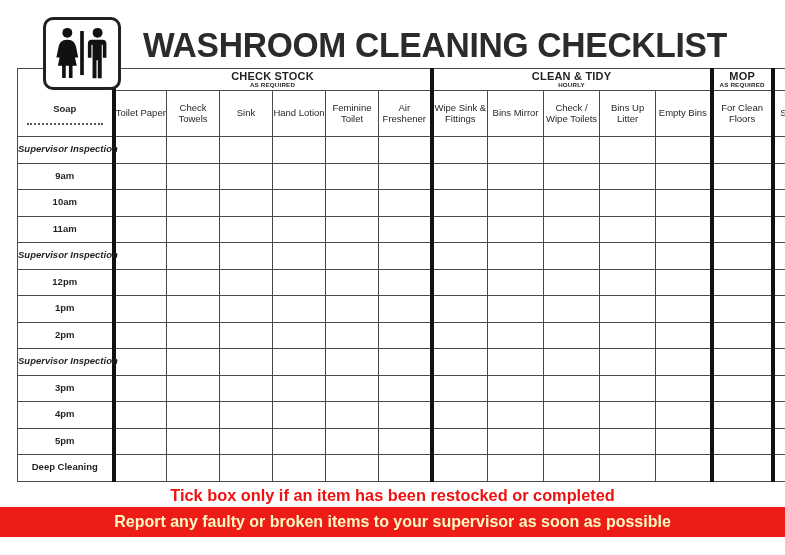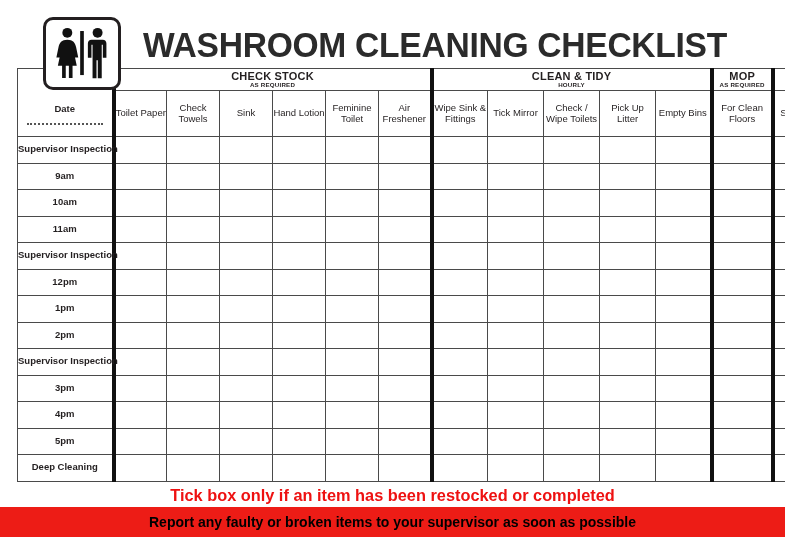--- a/index.html
+++ b/index.html
@@ -87,40 +87,40 @@
   }
   
   td.row-label{
     background:#fbeee6;
     font-weight:bold;
     font-size:9.8px;
     height:25.5px;
     padding:0 2px;
     white-space:nowrap;
   }
-  td.row-label.supervisor{font-size:9.3px;}
+  td.row-label.supervisor{font-size:9.3px;font-style:italic;}
   
   td.cell{height:25.5px;background:#ffffff;}
 
   
   .sep-l{border-left:4px solid #111111 !important;}
 
   
   #note-line{
     position:absolute;left:0;top:484px;width:785px;height:23px;
     display:flex;align-items:center;justify-content:center;
     color:#ee1111;font-weight:bold;font-size:16.5px;
     white-space:nowrap;
     transform:scaleX(0.99);
   }
   #note-bar{
     position:absolute;left:0;top:507px;width:785px;height:30px;
     background:#ed1c16;
     display:flex;align-items:center;justify-content:center;
-    color:#000000;font-weight:bold;font-size:14px;
+    color:#fef9c3;font-weight:bold;font-size:16px;
     white-space:nowrap;
   }
 </style>
 </head>
 <body>
 
 <div id="header">
 
   <div id="wc-sign">
     <svg viewBox="0 0 78 73" xmlns="http://www.w3.org/2000/svg" aria-hidden="true">
@@ -143,21 +143,21 @@
     <col style="width:96px">
     <col span="6" style="width:53px">
     <col span="5" style="width:56px">
     <col style="width:61px">
     <col style="width:56px">
   </colgroup>
   <tbody>
 
     <tr class="group-band">
       <td class="date-cell" rowspan="2">
-        <span class="date-label">Date</span>
+        <span class="date-label">Soap</span>
         <span class="date-line"></span>
       </td>
 
       <td colspan="6" class="sep-l">
         <span class="grp-main">CHECK STOCK</span>
         <span class="grp-sub">AS REQUIRED</span>
       </td>
 
       <td colspan="5" class="sep-l">
         <span class="grp-main">CLEAN &amp; TIDY</span>
@@ -175,23 +175,23 @@
     </tr>
 
     <tr class="col-head">
       <td class="sep-l">Toilet Paper</td>
       <td>Check Towels</td>
       <td>Sink</td>
       <td>Hand Lotion</td>
       <td>Feminine Toilet</td>
       <td>Air Freshener</td>
       <td class="sep-l">Wipe Sink &amp; Fittings</td>
-      <td>Tick Mirror</td>
+      <td>Bins Mirror</td>
       <td>Check / Wipe Toilets</td>
-      <td>Pick Up Litter</td>
+      <td>Bins Up Litter</td>
       <td>Empty Bins</td>
       <td class="sep-l">For Clean Floors</td>
       <td class="sep-l">Signed by</td>
     </tr>
 
   <tr>
         <td class="row-label supervisor">Supervisor Inspection</td>
         <td class="cell sep-l"></td>
         <td class="cell"></td>
         <td class="cell"></td>

